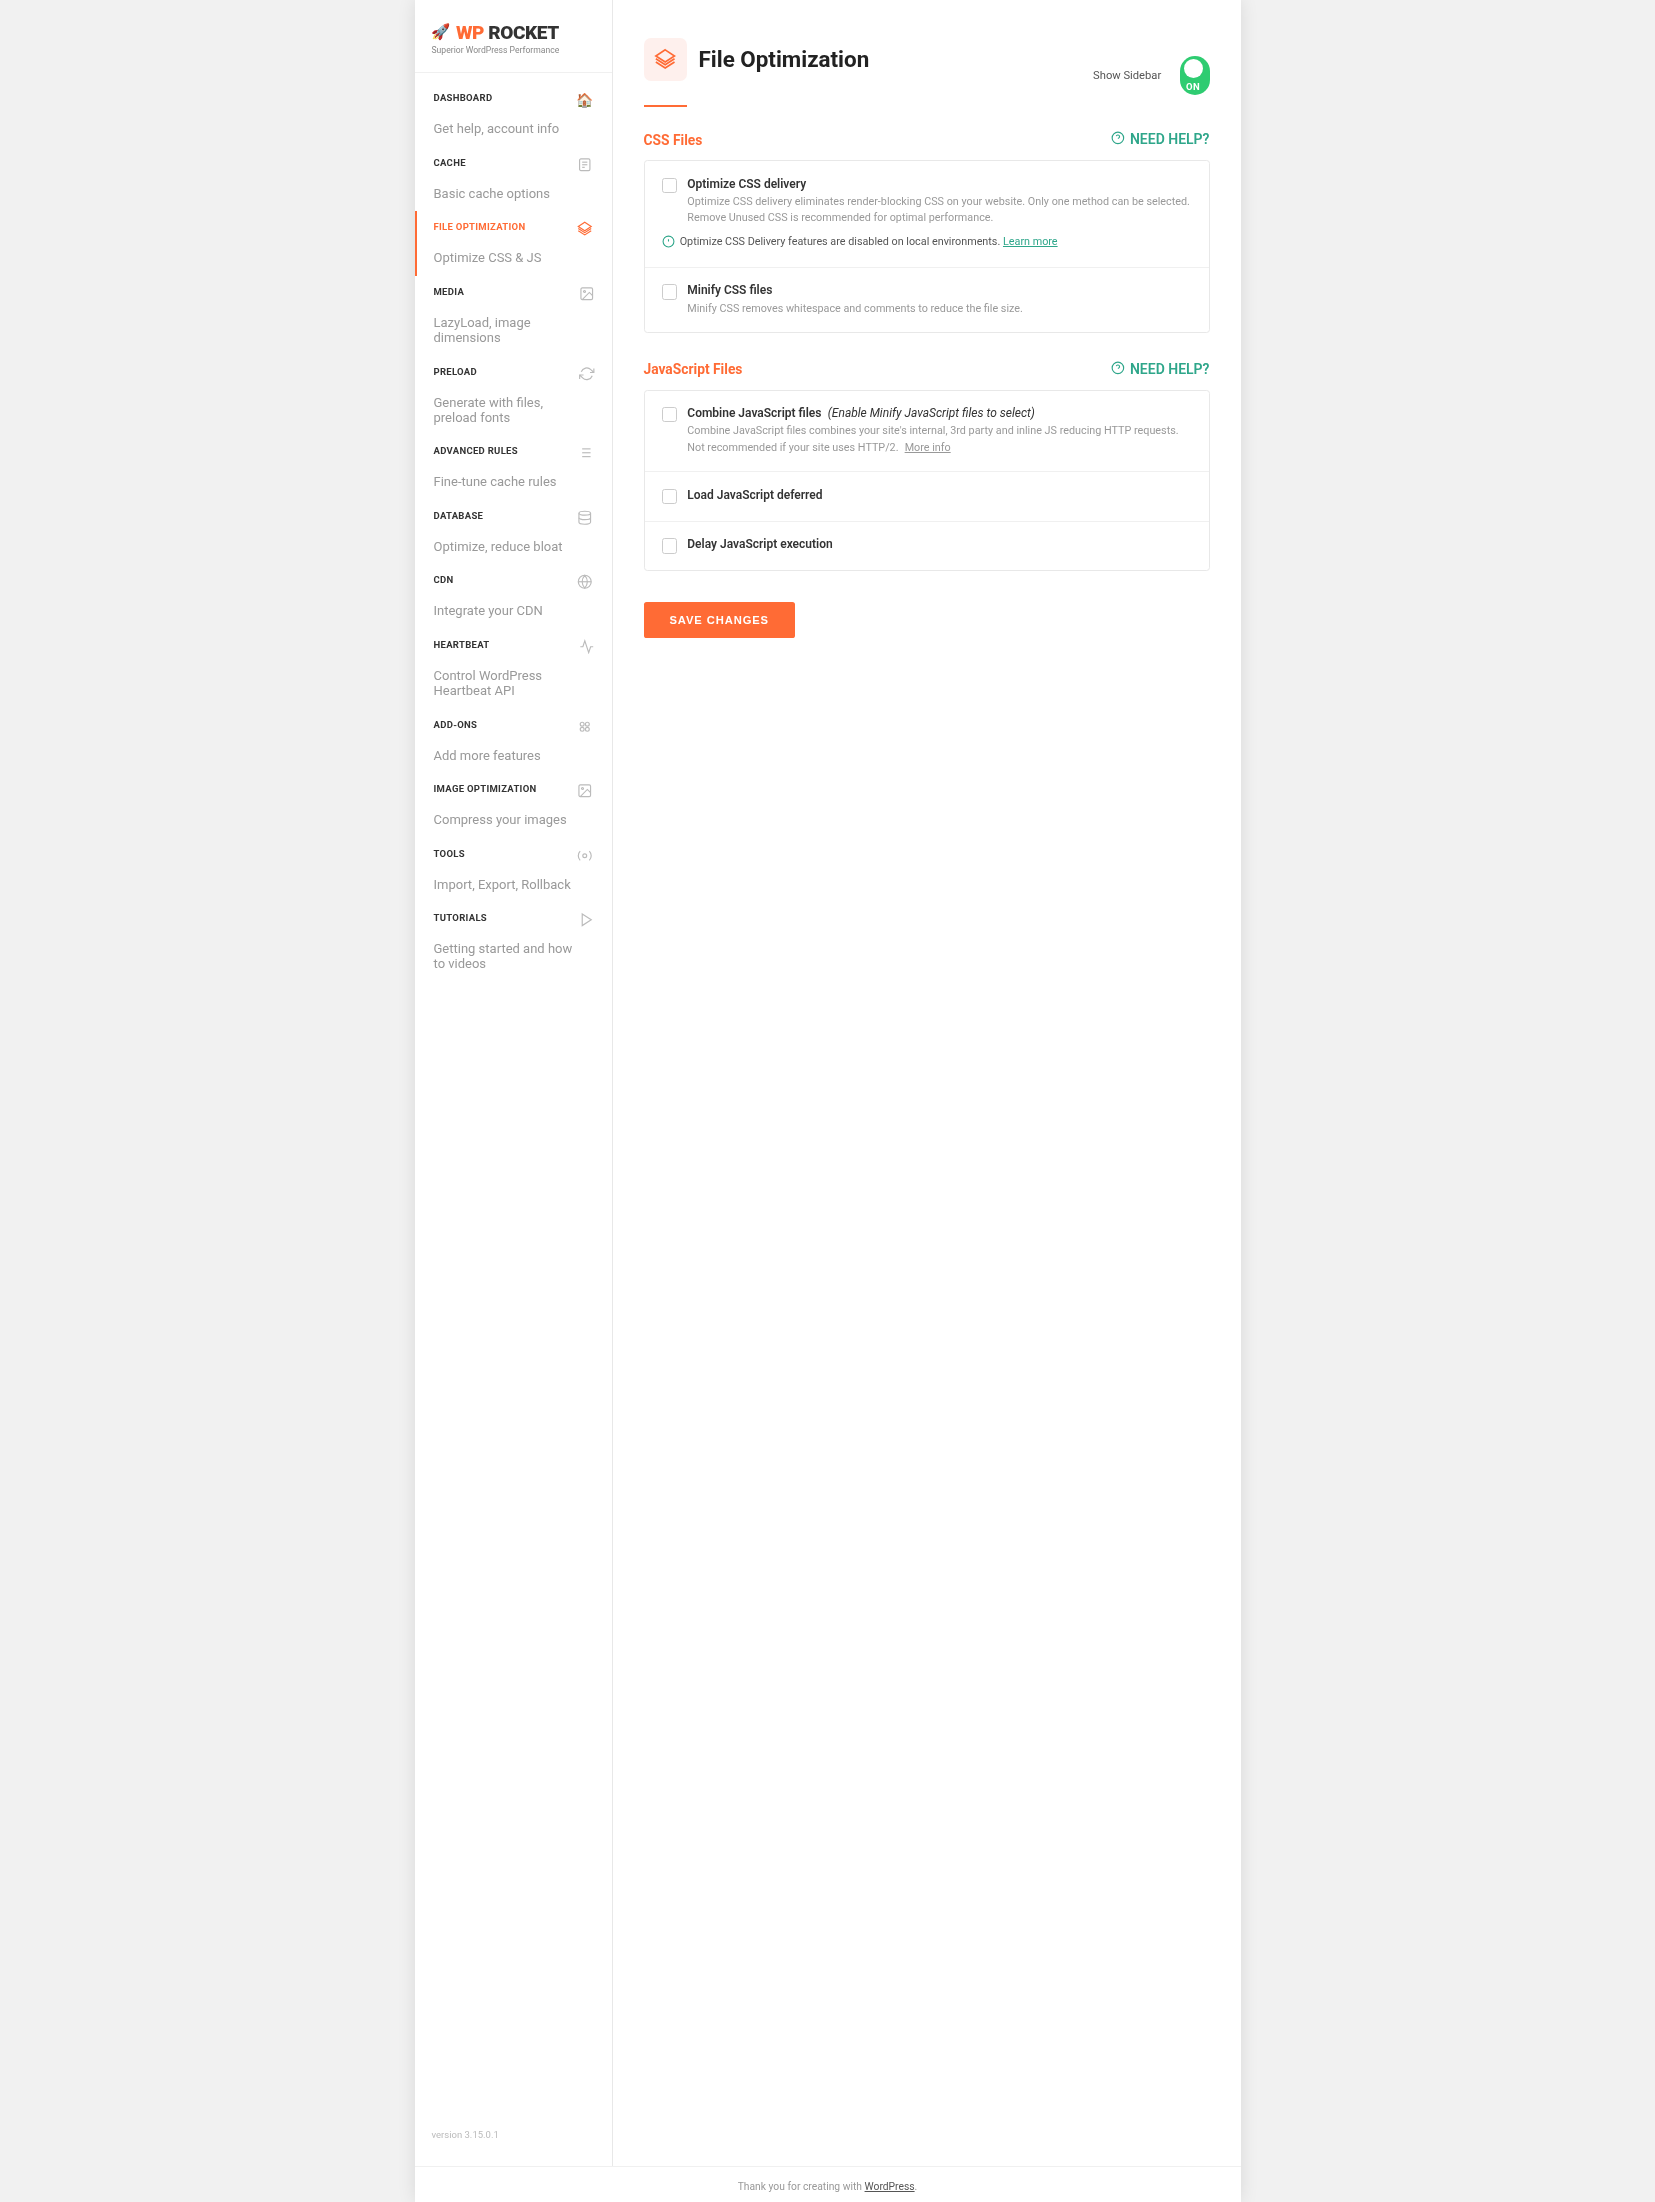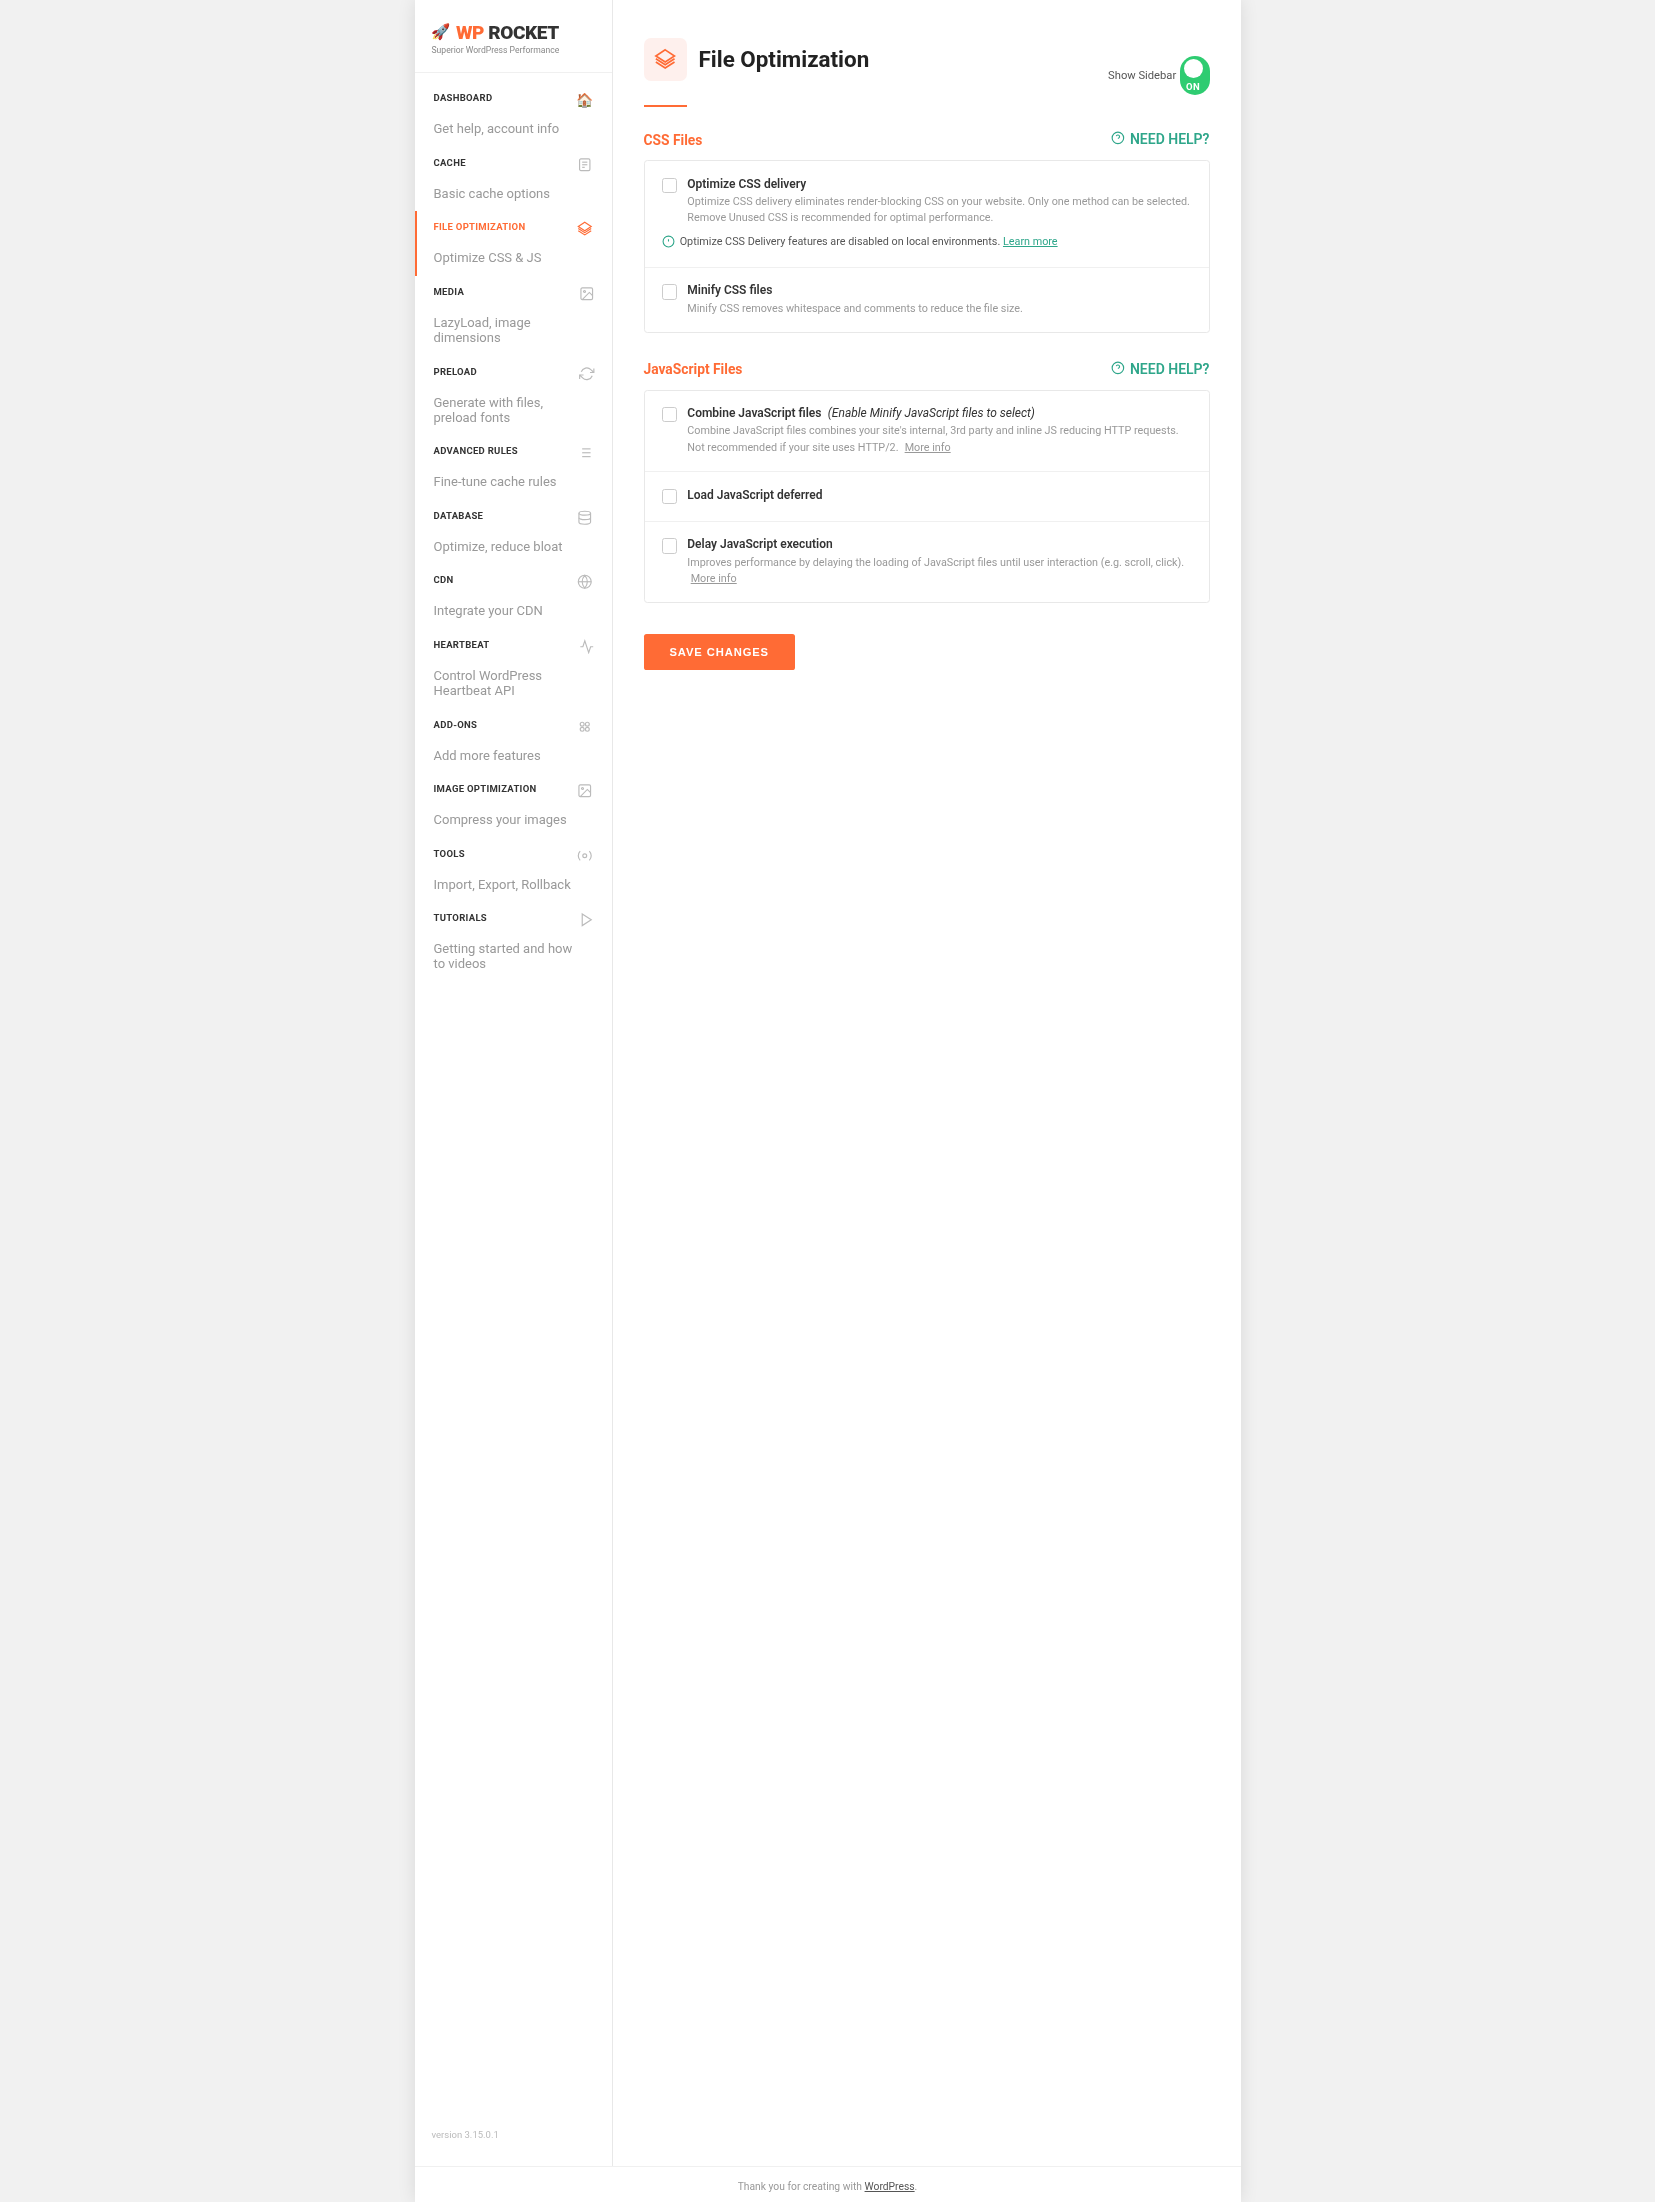--- a/index.html
+++ b/index.html
@@ -132,21 +132,21 @@
       font-size: 19px;
     }
     .page-title {
       font-size: 22.4px;
       font-weight: 700;
       color: #222;
     }
     .header-right {
       display: flex;
       align-items: center;
-      gap: 4px;
+      gap: 19px;
       margin-top: 32px;
     }
     .show-sidebar-label {
       font-size: 11.2px;
       color: #555;
     }
     .toggle-switch {
       display: flex;
       align-items: center;
       background: #2ecc71;
@@ -622,24 +622,20 @@
                   <div class="option-label">Load JavaScript deferred</div>
                 </div>
               </div>
             </div>
 
             <div class="option-row">
               <div class="option-row-top">
                 <div class="checkbox-custom"></div>
                 <div class="option-text-group">
                   <div class="option-label">Delay JavaScript execution</div>
-                  <div class="option-desc">
-                    <span>Improves performance by delaying the loading of JavaScript files until user interaction (e.g. scroll, click).</span>
-                    <a class="notice-link" style="margin-left:3.4px;">More info</a>
-                  </div>
                 </div>
               </div>
             </div>
 
           </div>
         </div>
 
         
         <button class="save-btn">SAVE CHANGES</button>
 

